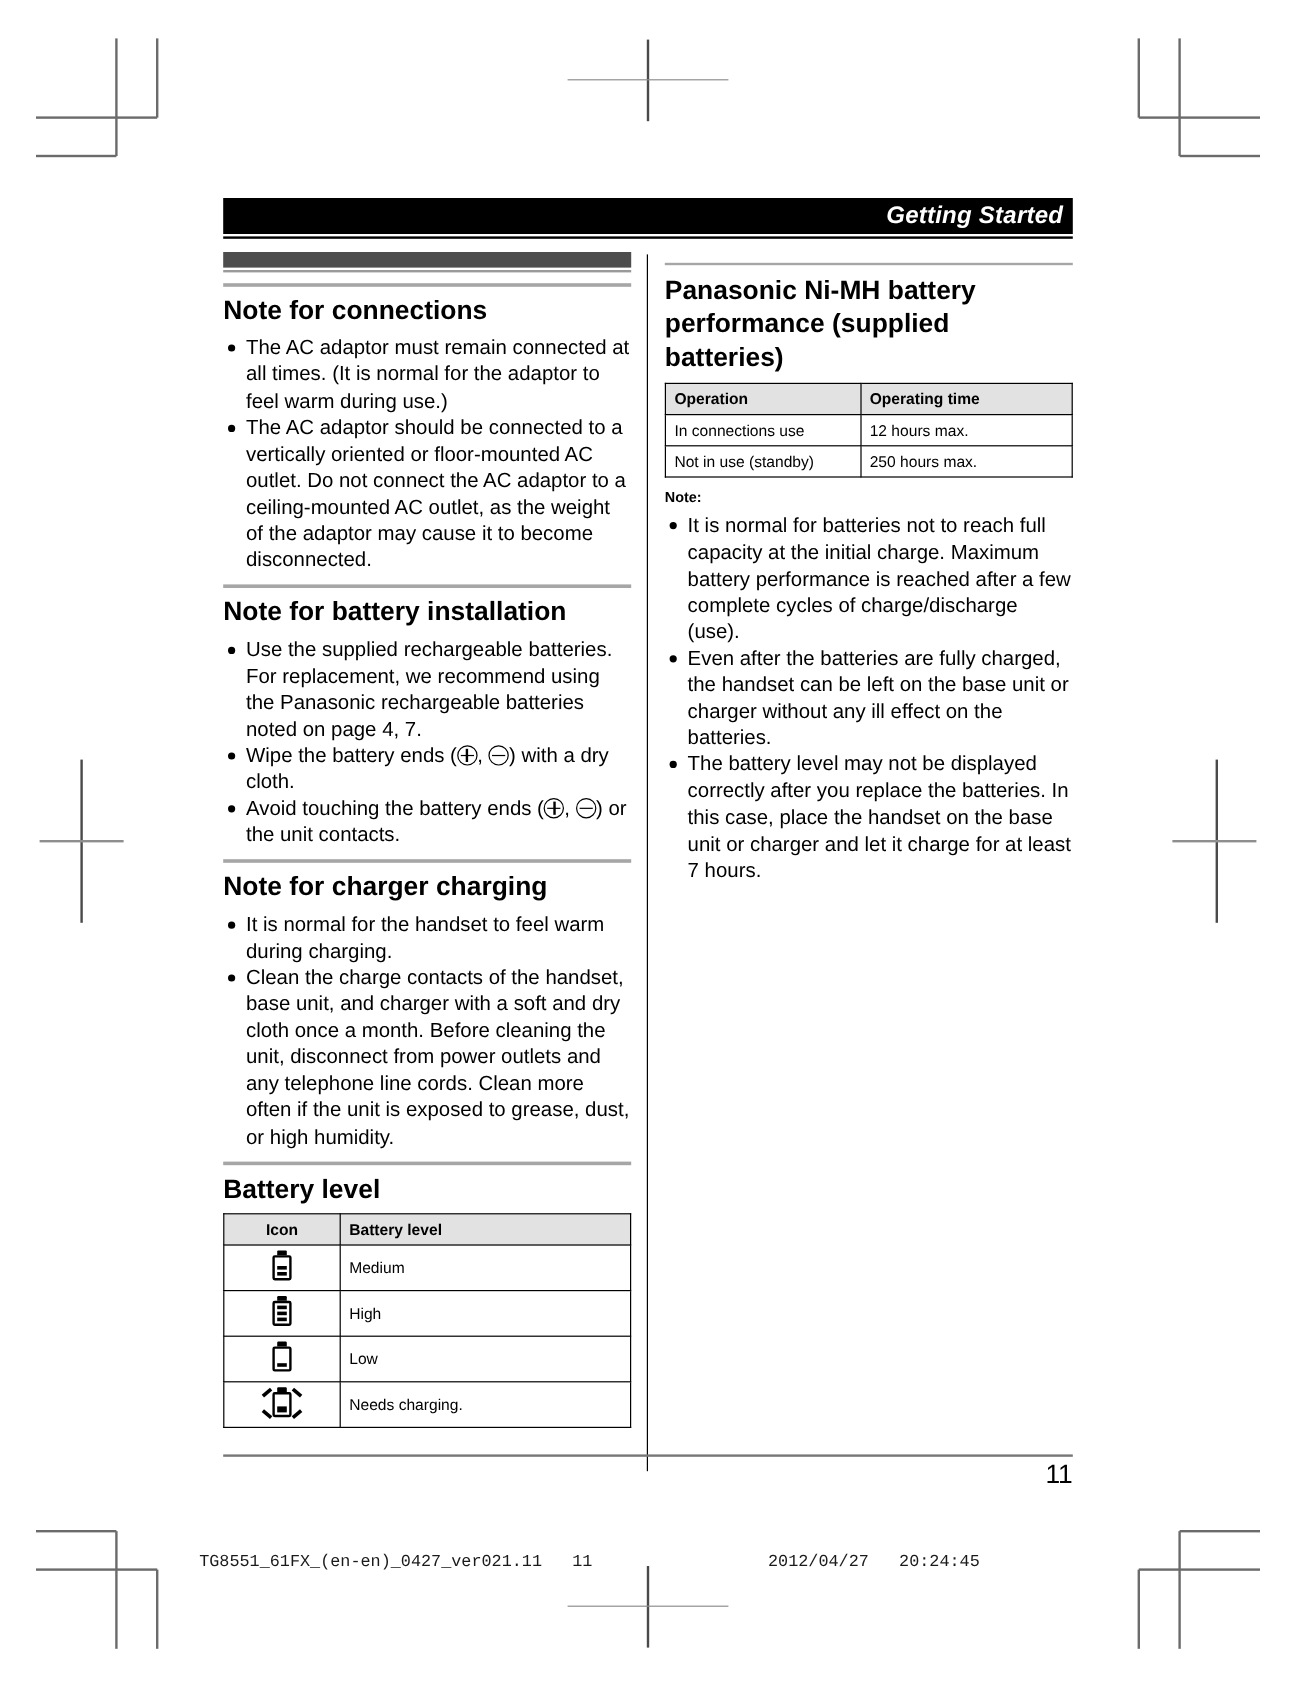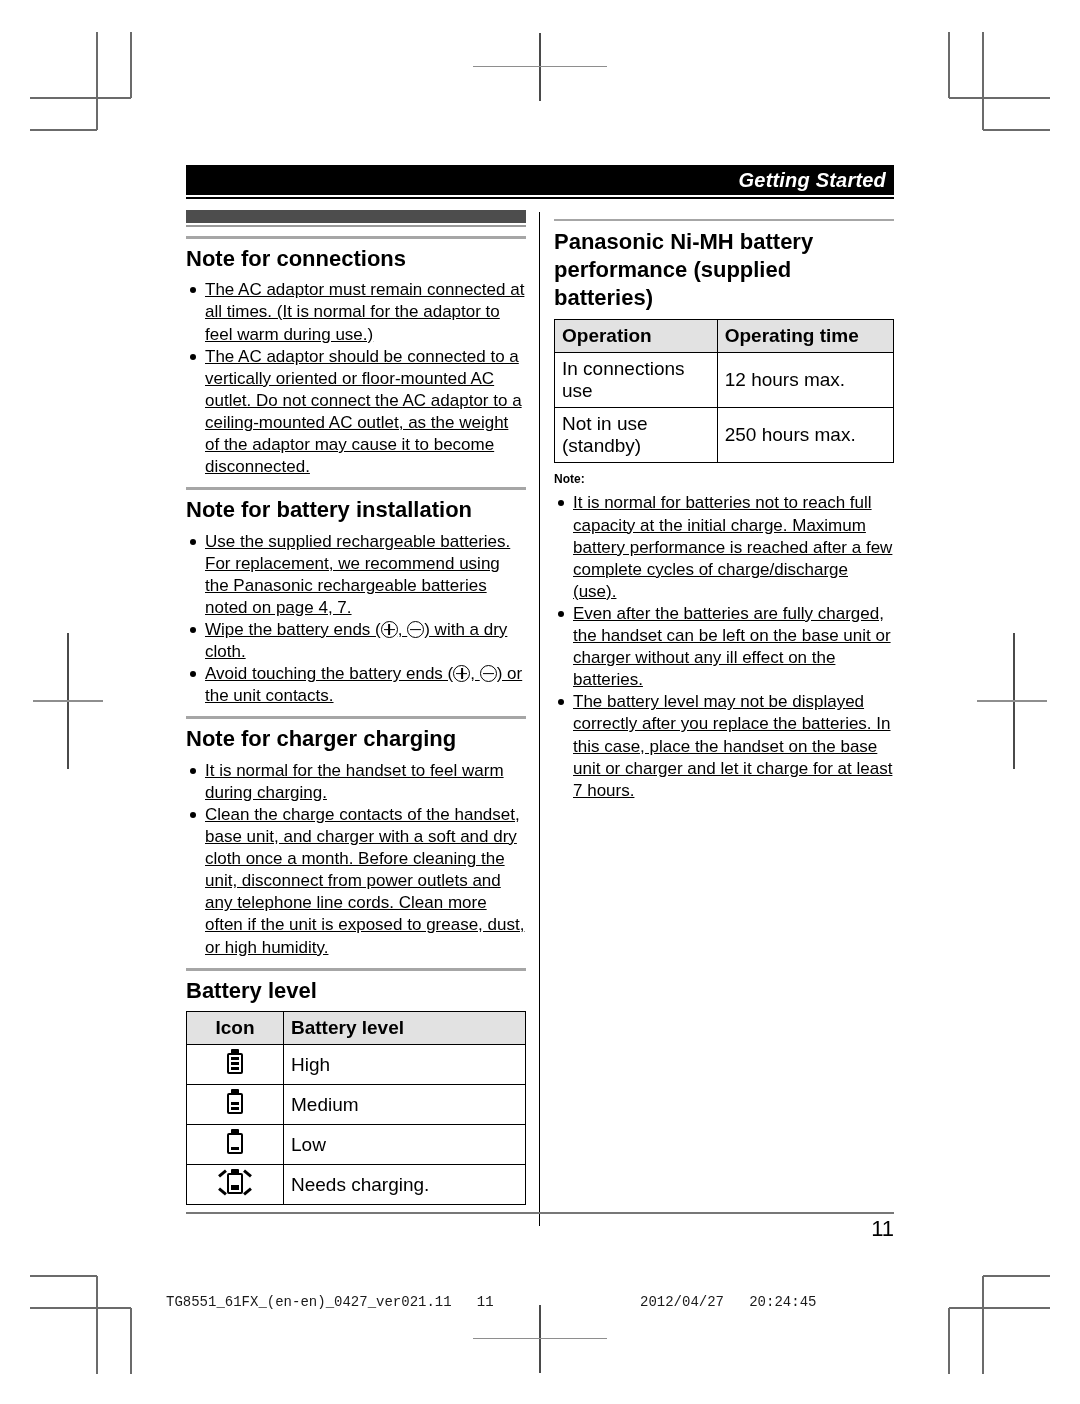--- a/index.html
+++ b/index.html
@@ -102,21 +102,20 @@
     margin: 0 0 7px 0;
     line-height: 1.2;
   }
   h3.sec-title.two-line { line-height: 1.28; }
 
   
   ul.bullets {
     list-style: none;
     margin: 0 0 2px 0;
     padding: 0;
-    text-decoration: underline;
   }
   ul.bullets > li {
     position: relative;
     padding-left: 19px;
     font-size: 17px;
     line-height: 1.30;
     margin-bottom: 0px;
   }
   ul.bullets > li::before {
     content: "";
@@ -132,21 +131,21 @@
   .note-label {
     font-size: 12px;
     font-weight: bold;
     margin: 9px 0 6px 0;
   }
 
   
   table.doc {
     border-collapse: collapse;
     width: 100%;
-    font-size: 19px;
+    font-size: 13px;
   }
   table.doc th, table.doc td {
     border: 1px solid #000000;
     padding: 5px 7px;
     text-align: left;
     vertical-align: middle;
   }
   table.doc th {
     background: #e2e2e2;
     font-weight: bold;
@@ -343,44 +342,44 @@
       <h3 class="sec-title">Battery level</h3>
 
       <table class="doc batt">
         <thead>
           <tr>
             <th>Icon</th>
             <th>Battery level</th>
           </tr>
         </thead>
         <tbody>
+          <tr>
+            <td class="icon-cell">
+              <span class="batt-icon">
+                <span class="batt-cap"></span>
+                <span class="batt-body">
+                  <span class="batt-seg s1"></span>
+                  <span class="batt-seg s2"></span>
+                </span>
+              </span>
+            </td>
+            <td>Medium</td>
+          </tr>
           <tr>
             <td class="icon-cell">
               <span class="batt-icon">
                 <span class="batt-cap"></span>
                 <span class="batt-body">
                   <span class="batt-seg s1"></span>
                   <span class="batt-seg s2"></span>
                   <span class="batt-seg s3"></span>
                 </span>
               </span>
             </td>
             <td>High</td>
-          </tr>
-          <tr>
-            <td class="icon-cell">
-              <span class="batt-icon">
-                <span class="batt-cap"></span>
-                <span class="batt-body">
-                  <span class="batt-seg s1"></span>
-                  <span class="batt-seg s2"></span>
-                </span>
-              </span>
-            </td>
-            <td>Medium</td>
           </tr>
           <tr>
             <td class="icon-cell">
               <span class="batt-icon">
                 <span class="batt-cap"></span>
                 <span class="batt-body">
                   <span class="batt-seg s1"></span>
                 </span>
               </span>
             </td>

